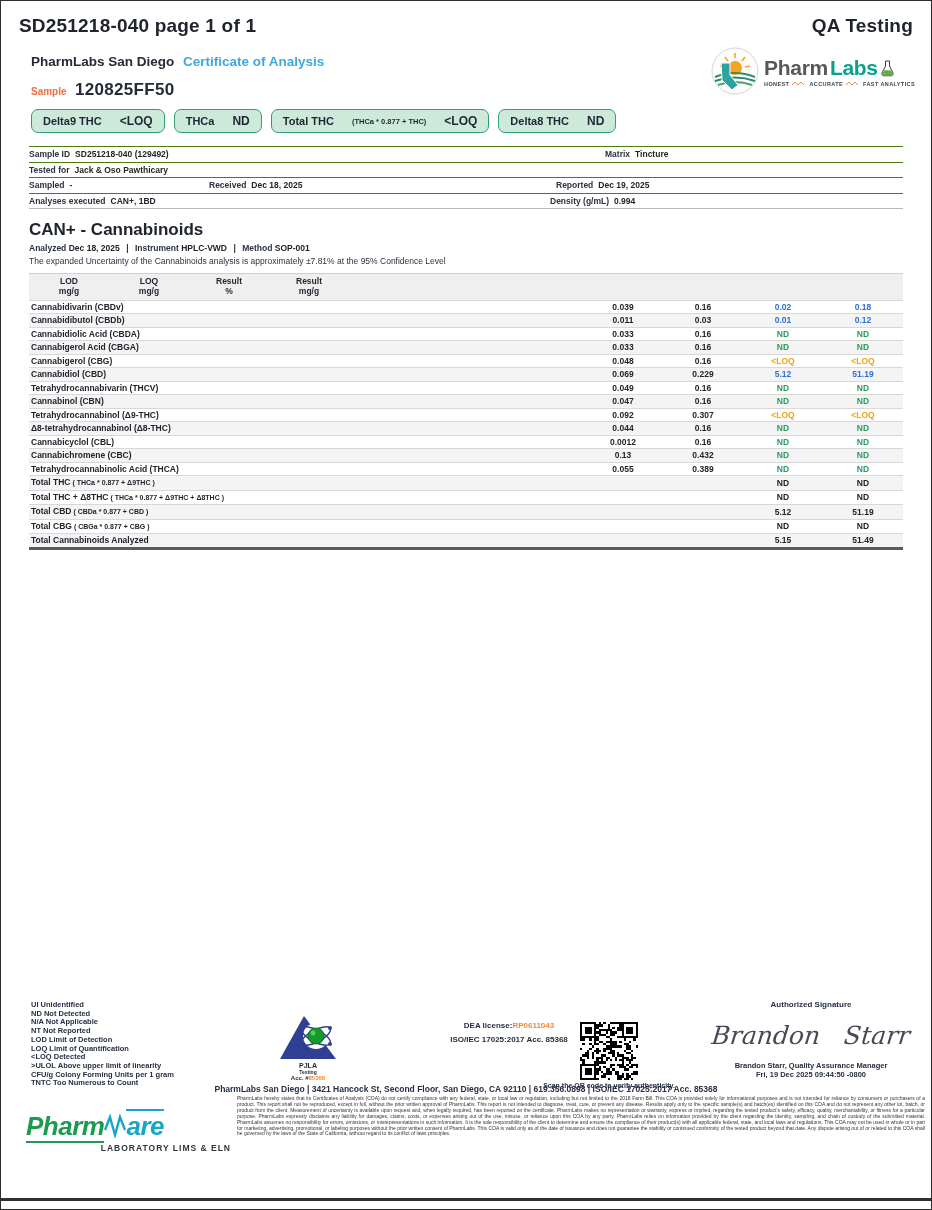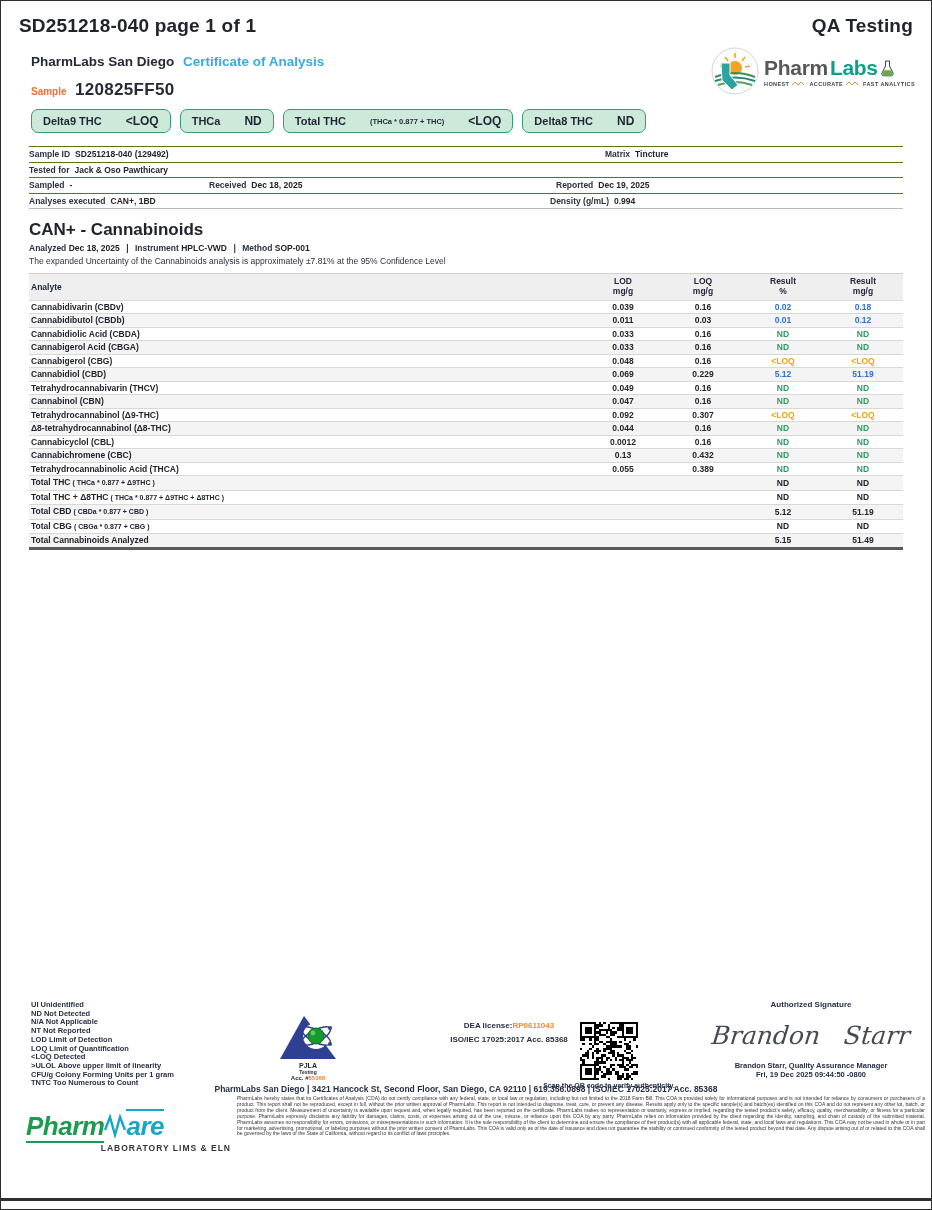--- a/index.html
+++ b/index.html
@@ -13,21 +13,21 @@
   .lab-row { margin:17px 30px 0 30px; font-size:13.5px; }
   .lab-name { font-weight:700; color:#242a36; }
   .coa-label { color:#3fa9dc; font-weight:600; margin-left:5px; }
 
   .sample-row { margin:11px 30px 0 30px; }
   .sample-label { color:#f26e3a; font-size:10px; font-weight:700; }
   .sample-id { color:#242a36; font-size:17px; font-weight:800; margin-left:4px; letter-spacing:.3px; }
 
   
   .badges-row { display:flex; gap:9px; margin:9px 30px 0 30px; }
-  .badge { display:flex; align-items:center; gap:24px; background:#cde9d9; border:1.5px solid #2f9e77; border-radius:7px; padding:4px 11px; }
+  .badge { display:flex; align-items:center; gap:18px; background:#cde9d9; border:1.5px solid #2f9e77; border-radius:7px; padding:4px 11px; }
   .b-label { font-size:11px; font-weight:700; color:#1f2633; }
   .b-frm { font-size:7.5px; font-weight:700; color:#1f2633; }
   .b-val { font-size:12px; font-weight:800; color:#1f2633; }
 
   
   .si { margin:13px 28px 0 28px; font-size:8.5px; }
   .si-row { position:relative; border-top:1px solid #4d7c0f; padding:2.2px 0 2.4px 0; }
   .si-row:last-child { border-bottom:1px solid #b9b9b9; }
   .si-l { font-weight:600; color:#2a3140; }
   .si-v { font-weight:700; color:#20242c; margin-left:5px; }
@@ -216,21 +216,20 @@
       <span class="pipe">|</span>
       <span>Instrument</span> <b>HPLC-VWD</b>
       <span class="pipe">|</span>
       <span>Method</span> <b>SOP-001</b>
     </div>
     <div class="sec-note">The expanded Uncertainty of the Cannabinoids analysis is approximately ±7.81% at the 95% Confidence Level</div>
   </div>
 
   <div class="atable">
     <div class="thead">
-      <div class="th-analyte">Analyte</div>
       <div class="th-num">
           <div>LOD</div>
           <div>mg/g</div>
         </div>
       <div class="th-num">
           <div>LOQ</div>
           <div>mg/g</div>
         </div>
       <div class="th-num">
           <div>Result</div>

